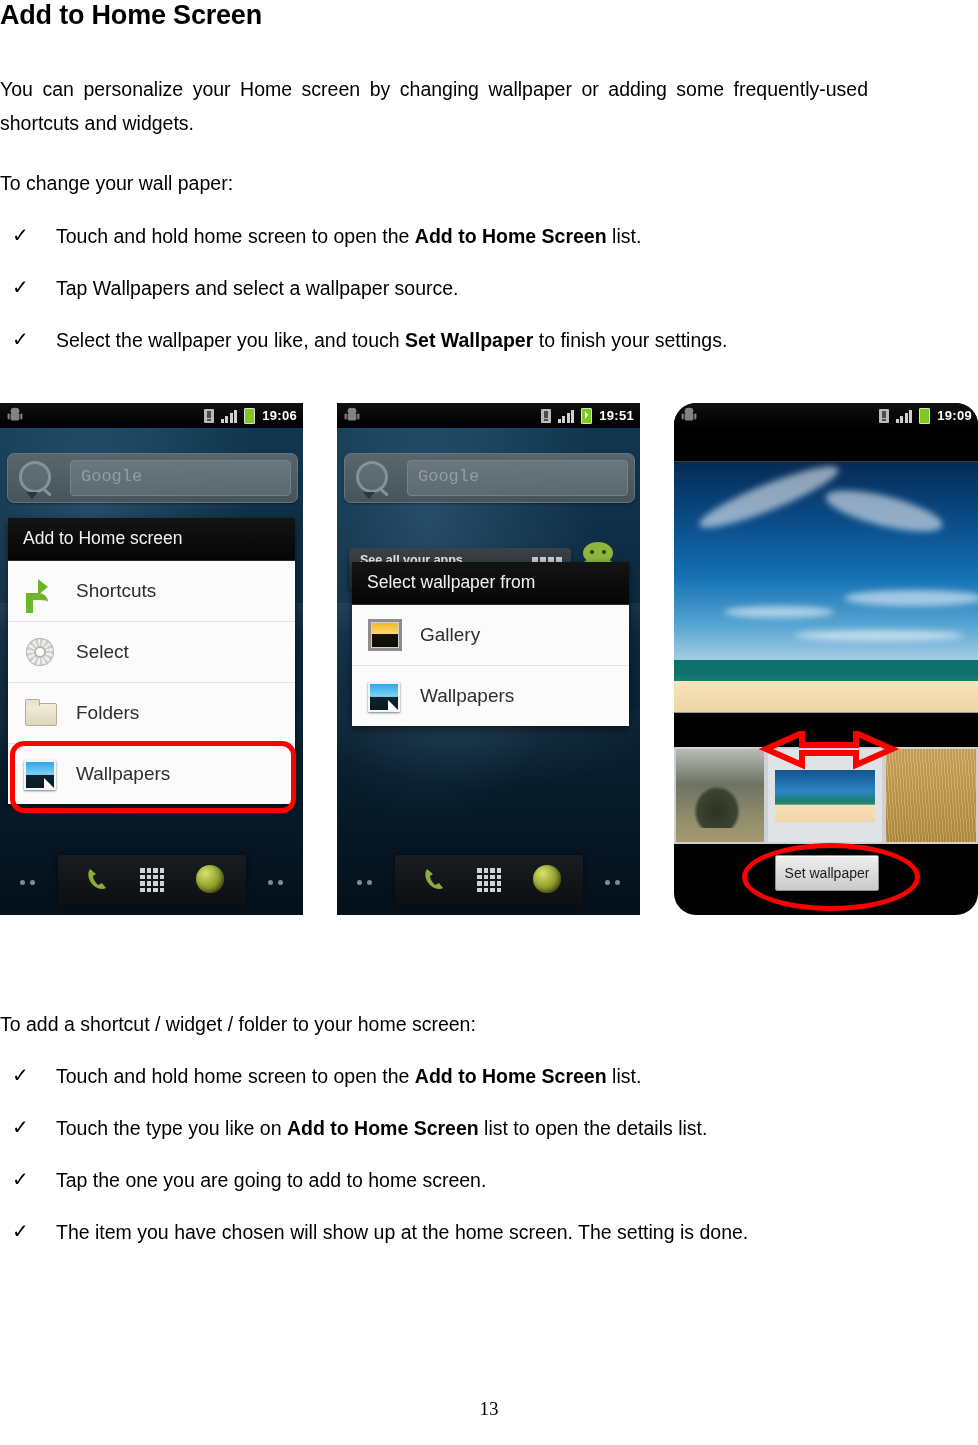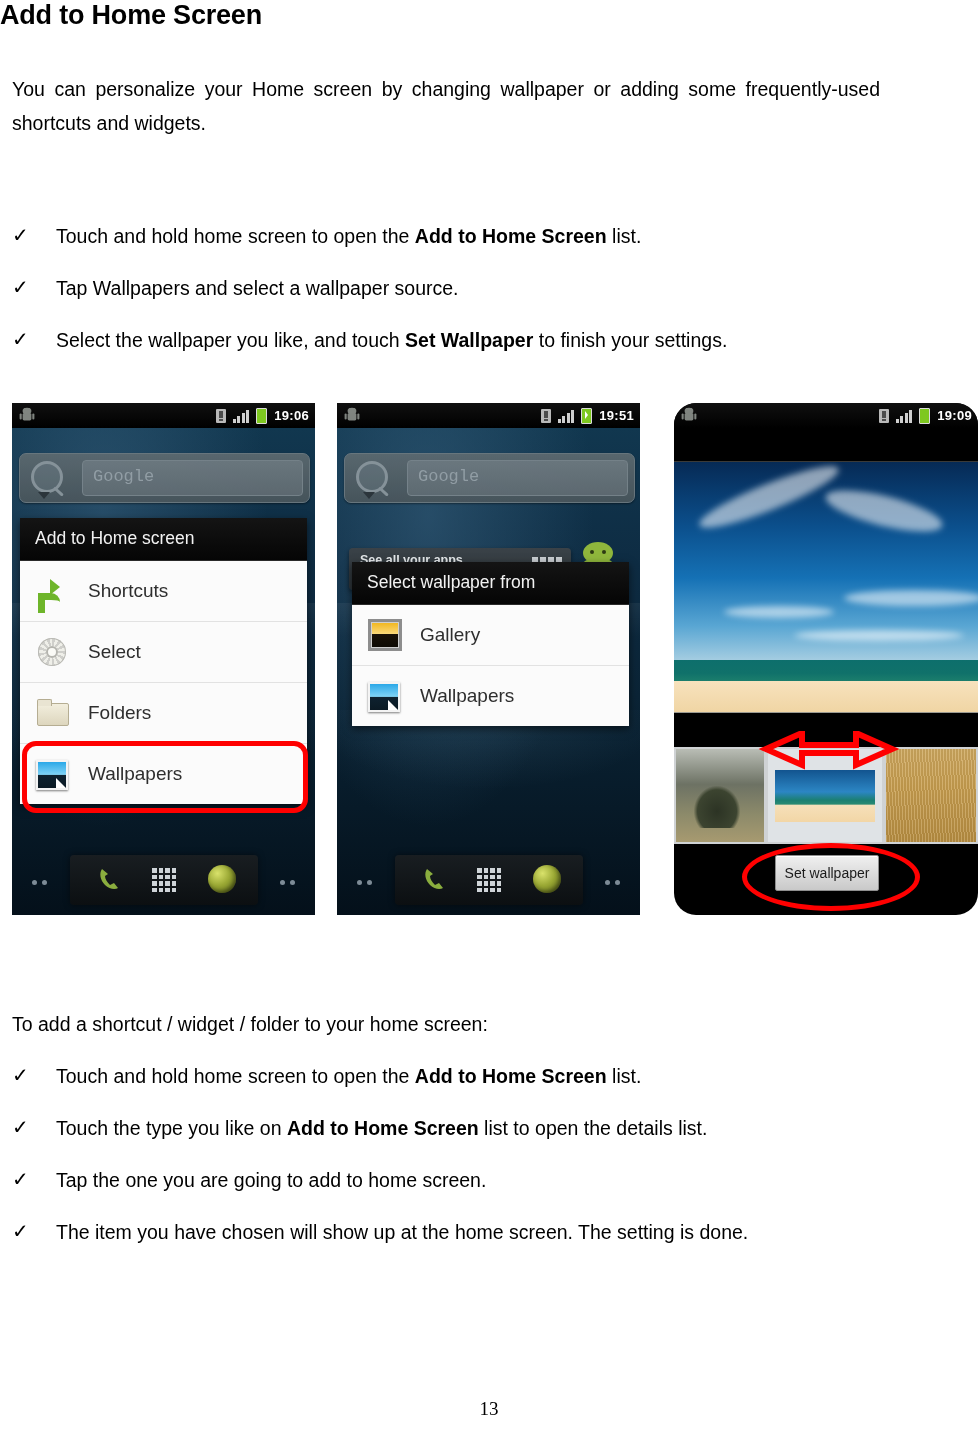--- a/index.html
+++ b/index.html
@@ -3,32 +3,32 @@
 <meta charset="utf-8">
 <style>
   html,body{margin:0;padding:0;background:#fff;}
   body{width:978px;height:1445px;position:relative;overflow:hidden;
        font-family:"Liberation Sans",sans-serif;color:#000;}
 
   .page{position:absolute;left:0;top:0;width:978px;height:1445px;}
 
   .h1{position:absolute;left:0;top:0;font-size:27px;font-weight:bold;letter-spacing:-0.2px;}
 
-  .para{position:absolute;font-size:19.5px;line-height:34px;color:#000;padding-left:12px;}
+  .para{position:absolute;font-size:19.5px;line-height:34px;color:#000;}
   .para.justify{text-align:justify;text-align-last:left;}
 
   .bullets{position:absolute;}
   .bullet{position:relative;font-size:19.5px;line-height:26px;margin-bottom:26px;padding-left:56px;}
   .bullet .check{position:absolute;left:12px;top:-1px;font-size:20px;}
   .bullet b{font-weight:bold;}
 
   
   .phones{position:absolute;left:0;top:403px;width:978px;height:512px;}
   .phone{position:absolute;top:0;height:512px;background:#000;overflow:hidden;}
-  .p1{left:0;width:303px;margin-left:12px;}
+  .p1{left:0;width:303px;}
   .p2{left:337px;width:303px;}
   .p3{left:674px;width:304px;border-radius:22px;}
 
   .statusbar{position:absolute;left:0;top:0;width:100%;height:25px;
     background:linear-gradient(#101010,#000);}
   .sb-droid{position:absolute;left:7px;top:4px;width:16px;height:16px;opacity:.82;}
   .sb-right{position:absolute;right:6px;top:0;height:25px;display:flex;align-items:center;gap:7px;}
   .sb-time{font-size:13px;font-weight:bold;color:#fff;letter-spacing:.3px;}
   .sim{width:10px;height:14px;background:#b9b9b9;border-radius:1px;position:relative;}
   .sim:after{content:"";position:absolute;left:3px;top:2px;width:4px;height:7px;
@@ -174,20 +174,21 @@
 </style>
 </head>
 <body>
 
 <div class="page">
 
   <div class="h1">Add to Home Screen</div>
 
   <div class="para justify" style="left:0;top:72px;width:868px;">You can personalize your Home screen by changing wallpaper or adding some frequently-used shortcuts and widgets.</div>
 
+  <div class="para" style="left:0;top:166px;width:868px;">To change your wall paper:</div>
 
   <div class="bullets" id="s1" style="left:0;top:223px;width:900px;">
       <div class="bullet"><span class="check">✓</span><span>Touch and hold home screen to open the <b>Add to Home Screen</b> list.</span></div>
       <div class="bullet"><span class="check">✓</span><span>Tap Wallpapers and select a wallpaper source.</span></div>
       <div class="bullet"><span class="check">✓</span><span>Select the wallpaper you like, and touch <b>Set Wallpaper</b> to finish your settings.</span></div>
     </div>
 
   <div class="phones">
 
     <div class="phone p1">

